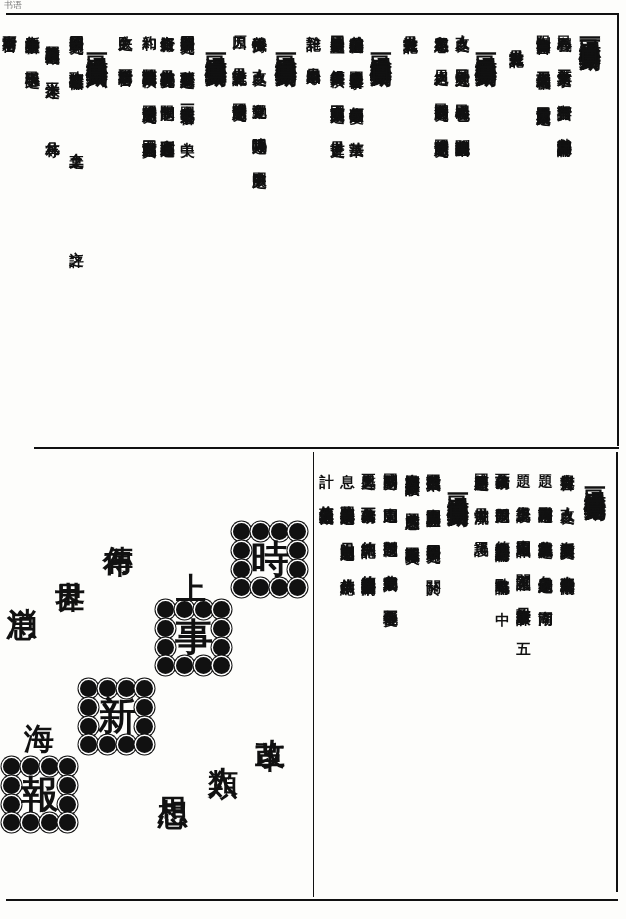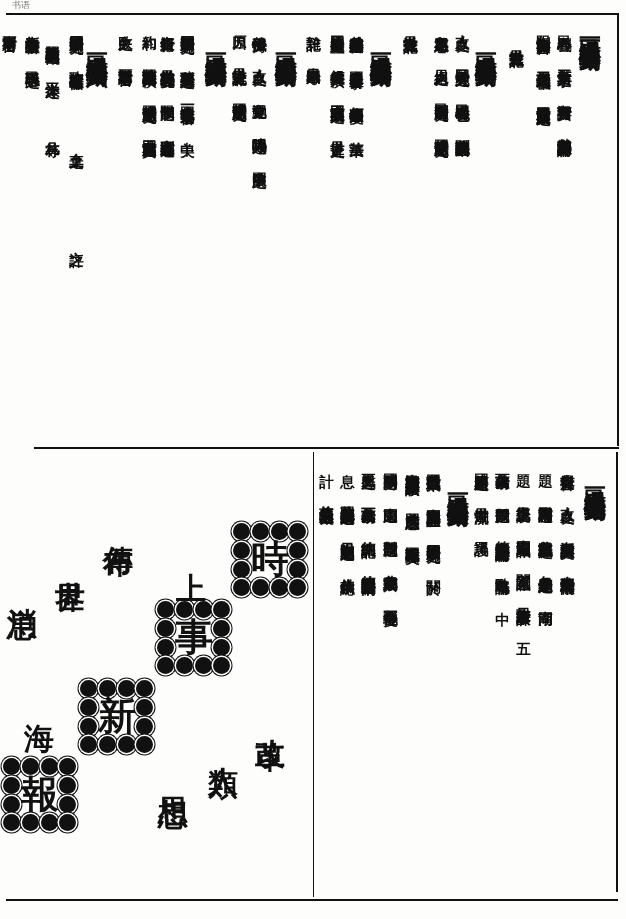--- a/index.html
+++ b/index.html
@@ -1,19 +1,19 @@
 <!DOCTYPE html>
 <html><head>
 <meta charset="utf-8">
 <style>
   html, body { margin: 0; padding: 0; background: #ffffff; }
   body { width: 626px; height: 919px; position: relative; overflow: hidden;
          font-family: "DejaVu Serif", "Liberation Serif", serif; color: #111; }
   .page { position: absolute; left: 0; top: 0; width: 626px; height: 919px; background: #fdfdfb; }
-  .stamp { position: absolute; left: 12px; top: 0; width: 34px; height: 10px; font-size: 9px; line-height: 10px;
+  .stamp { position: absolute; left: 4px; top: 0; width: 34px; height: 10px; font-size: 9px; line-height: 10px;
            color: #777; overflow: hidden; font-family: "DejaVu Sans", sans-serif; }
   .hrule { position: absolute; background: #111; }
   .vrule { position: absolute; background: #111; }
   .col { position: absolute; writing-mode: vertical-rl; text-orientation: upright; white-space: nowrap;
          line-height: 1; letter-spacing: 0; }
   .title { font-size: 22px; font-weight: bold; letter-spacing: 1px; }
   .entry { font-size: 14.5px; font-weight: bold; letter-spacing: 0.5px; }
   .entry .gap { display: inline-block; height: 14px; }
   .big { position: absolute; writing-mode: vertical-rl; text-orientation: upright; font-weight: bold;
          font-size: 30px; line-height: 1; letter-spacing: 2px; }

